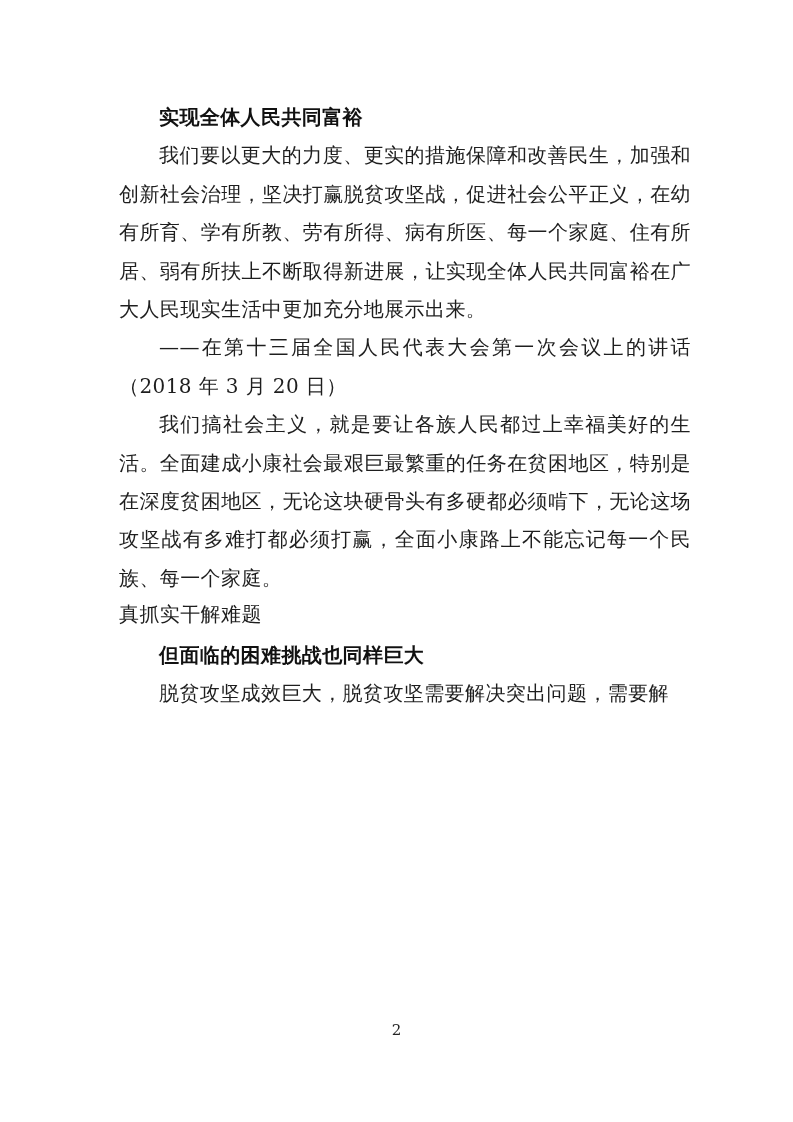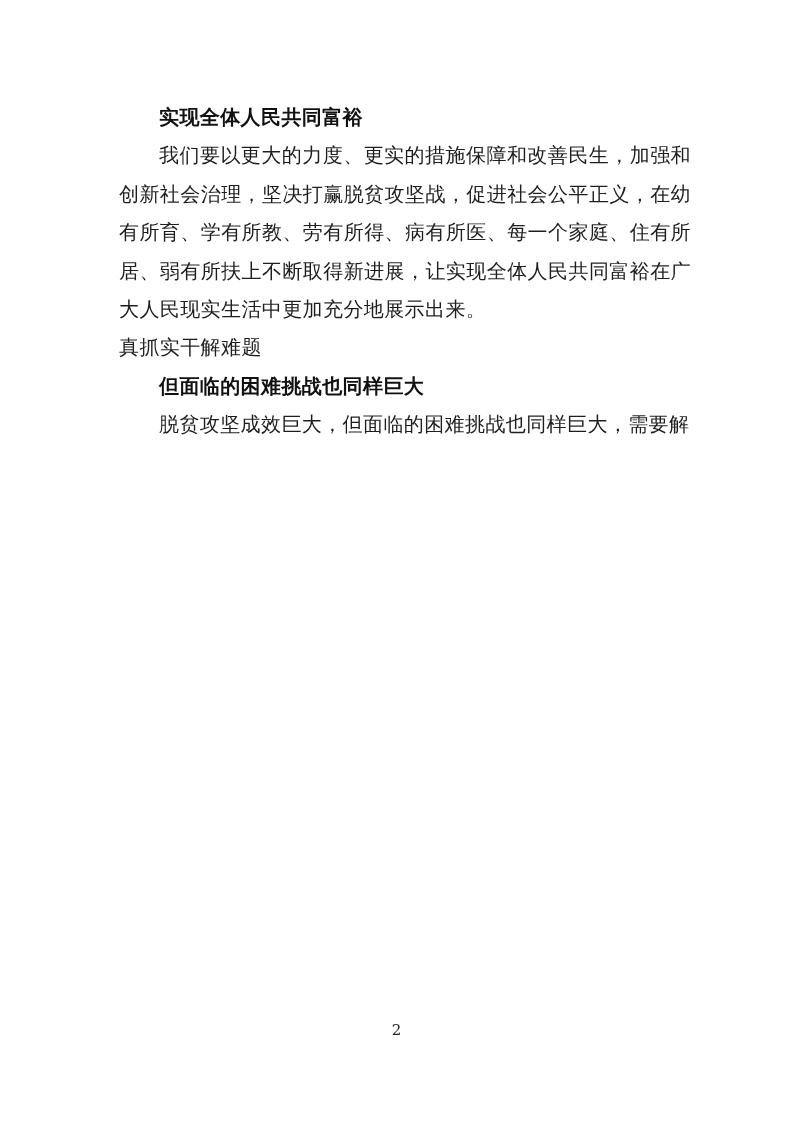--- a/index.html
+++ b/index.html
@@ -43,38 +43,41 @@
     color: #111111;
   }
   .para {
     text-indent: 2em;
   }
   .citation {
     text-indent: 2em;
   }
   .section-label {
     text-indent: 0;
+    font-family: Liberation Mono, monospace;
   }
   .page-number {
     position: absolute;
     left: 0;
     top: 1020px;
     width: 793px;
     text-align: center;
     font-size: 15px;
     line-height: 20px;
     color: #222222;
     font-family: "DejaVu Serif", serif;
   }
 </style>
 </head>
 <body>
 
 <div class="page">
   <div class="content">
     <div class="heading">实现全体人民共同富裕</div>
     <div class="para">我们要以更大的力度、更实的措施保障和改善民生，加强和创新社会治理，坚决打赢脱贫攻坚战，促进社会公平正义，在幼有所育、学有所教、劳有所得、病有所医、每一个家庭、住有所居、弱有所扶上不断取得新进展，让实现全体人民共同富裕在广大人民现实生活中更加充分地展示出来。</div>
+    <div class="citation">——在第十三届全国人民代表大会第一次会议上的讲话（2018 年 3 月 20 日）</div>
+    <div class="para">我们搞社会主义，就是要让各族人民都过上幸福美好的生活。全面建成小康社会最艰巨最繁重的任务在贫困地区，特别是在深度贫困地区，无论这块硬骨头有多硬都必须啃下，无论这场攻坚战有多难打都必须打赢，全面小康路上不能忘记每一个民族、每一个家庭。</div>
     <div class="section-label">真抓实干解难题</div>
     <div class="heading">但面临的困难挑战也同样巨大</div>
-    <div class="para">脱贫攻坚成效巨大，但面临的困难挑战也同样巨大，需要解</div>
+    <div class="para">脱贫攻坚成效巨大，脱贫攻坚需要解决突出问题，需要解</div>
   </div>
   <div class="page-number">2</div>
 </div>
 
 </body></html>

